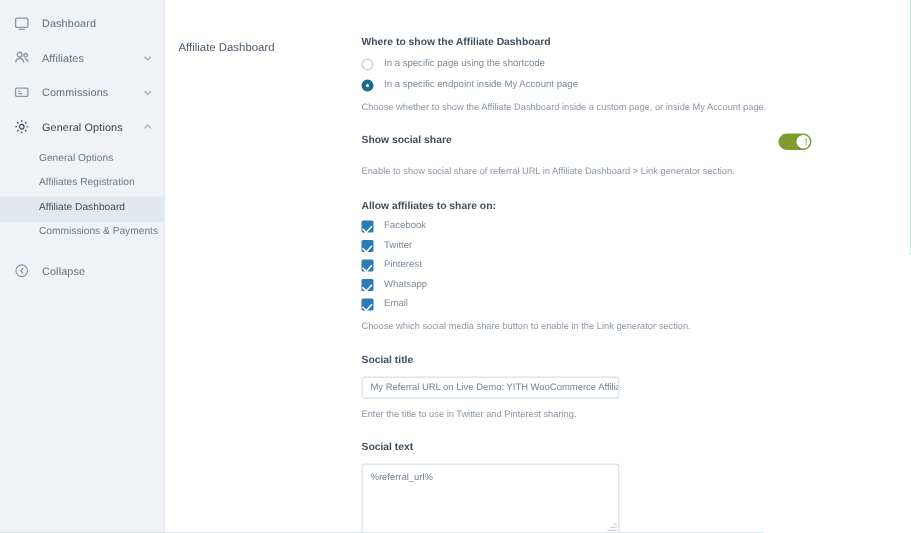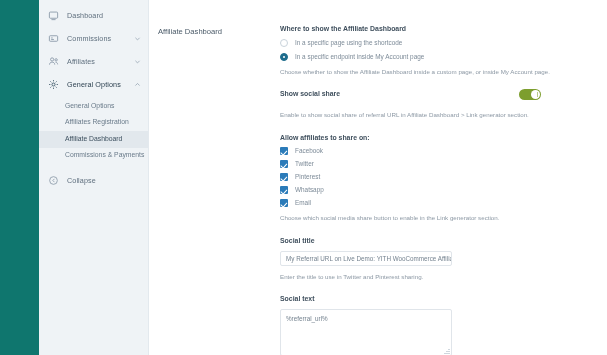--- a/index.html
+++ b/index.html
@@ -8,21 +8,20 @@
     width: 607px; height: 355px;
     overflow: hidden;
     background: #ffffff;
     font-family: "Liberation Sans", sans-serif;
     -webkit-font-smoothing: antialiased;
   }
   .app {
     display: flex;
     width: 607px; height: 355px;
     background: #0f766e;
-    padding-left: 39px;
   }
 
   
   .sidebar {
     width: 110px;
     flex: 0 0 110px;
     height: 355px;
     background: #eff3f6;
     border-right: 1px solid #e3e9ee;
     padding-top: 4px;
@@ -280,42 +279,42 @@
           <rect x="2" y="3" width="12" height="9" rx="1.4"></rect>
             <path d="M5 14h6"></path>
         </svg>
       </span>
       <span class="nav-label">Dashboard</span>
     </div>
 
     <div class="nav-item">
       <span class="ico">
         <svg width="11" height="11" viewBox="0 0 16 16" fill="none" stroke="currentColor" stroke-width="1.3">
-          <rect x="2" y="4" width="12" height="8" rx="1.2"></rect>
-            <path d="M4.6 7.2h2.2M4.6 9.4h4"></path>
-        </svg>
-      </span>
-      <span class="nav-label">Commissions</span>
-      <span class="chev">
-        <svg width="7" height="7" viewBox="0 0 10 10" fill="none" stroke="currentColor" stroke-width="1.2">
-            <path d="M2 4l3 3 3-3"></path>
-          </svg>
-      </span>
-    </div>
-
-    <div class="nav-item">
-      <span class="ico">
-        <svg width="11" height="11" viewBox="0 0 16 16" fill="none" stroke="currentColor" stroke-width="1.3">
           <circle cx="6" cy="5" r="2.3"></circle>
             <path d="M2.2 12.5c0-2.2 1.7-3.6 3.8-3.6s3.8 1.4 3.8 3.6"></path>
           <circle cx="11.8" cy="5.6" r="1.7"></circle>
             <path d="M11 9.1c1.7 0 3 1.2 3 3.1"></path>
         </svg>
       </span>
       <span class="nav-label">Affiliates</span>
+      <span class="chev">
+        <svg width="7" height="7" viewBox="0 0 10 10" fill="none" stroke="currentColor" stroke-width="1.2">
+            <path d="M2 4l3 3 3-3"></path>
+          </svg>
+      </span>
+    </div>
+
+    <div class="nav-item">
+      <span class="ico">
+        <svg width="11" height="11" viewBox="0 0 16 16" fill="none" stroke="currentColor" stroke-width="1.3">
+          <rect x="2" y="4" width="12" height="8" rx="1.2"></rect>
+            <path d="M4.6 7.2h2.2M4.6 9.4h4"></path>
+        </svg>
+      </span>
+      <span class="nav-label">Commissions</span>
       <span class="chev">
         <svg width="7" height="7" viewBox="0 0 10 10" fill="none" stroke="currentColor" stroke-width="1.2">
             <path d="M2 4l3 3 3-3"></path>
           </svg>
       </span>
     </div>
 
     <div class="nav-item active">
       <span class="ico">
         <svg width="11" height="11" viewBox="0 0 16 16" fill="none" stroke="currentColor" stroke-width="1.2">

